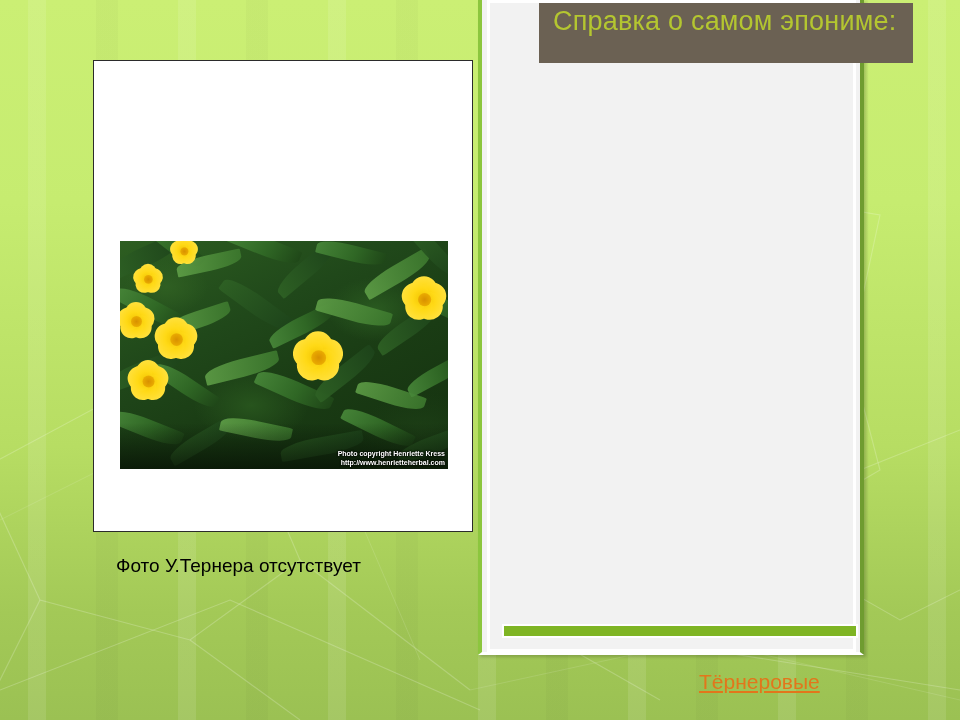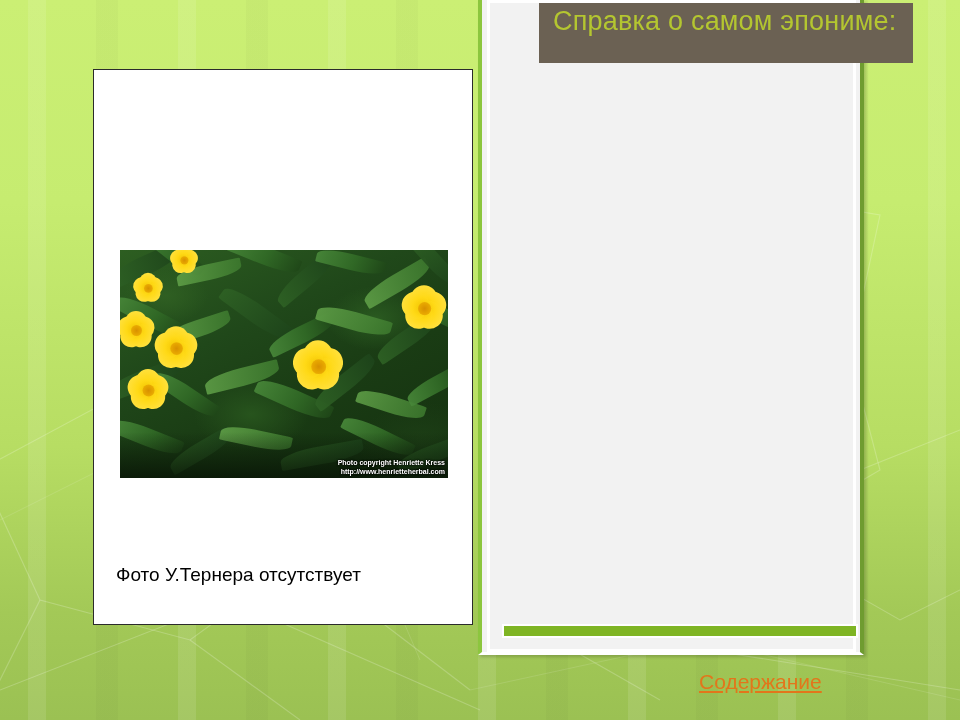--- a/index.html
+++ b/index.html
@@ -46,23 +46,23 @@
     position: absolute;
     inset: 0;
     pointer-events: none;
     opacity: .55;
   }
 
   
   #photo-panel {
     position: absolute;
     left: 93px;
-    top: 69px;
+    top: 60px;
     width: 380px;
-    height: 556px;
+    height: 472px;
     background: #ffffff;
     border: 1px solid #2b2b2b;
     box-sizing: border-box;
   }
   #photo-frame {
     position: absolute;
     left: 26px;
     top: 180px;
     width: 328px;
     height: 228px;
@@ -355,15 +355,15 @@
 
       <div id="title-bar">
         <div id="title-text">Справка о самом эпониме:</div>
       </div>
 
 
       <div id="accent-bar"></div>
     </div>
   </div>
 
-  <a id="toc-link" href="#">Содержание</a>
+  <a id="toc-link" href="#">Тёрнеровые</a>
 
 </div>
 
 </body></html>

